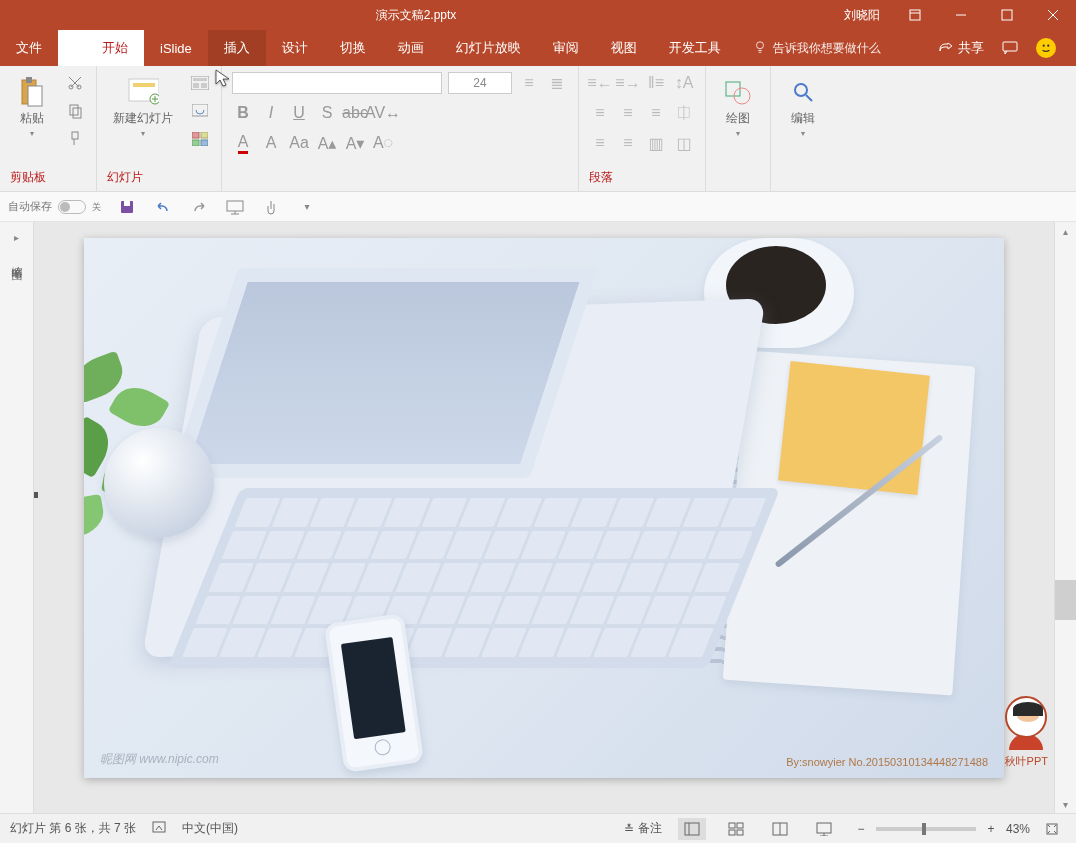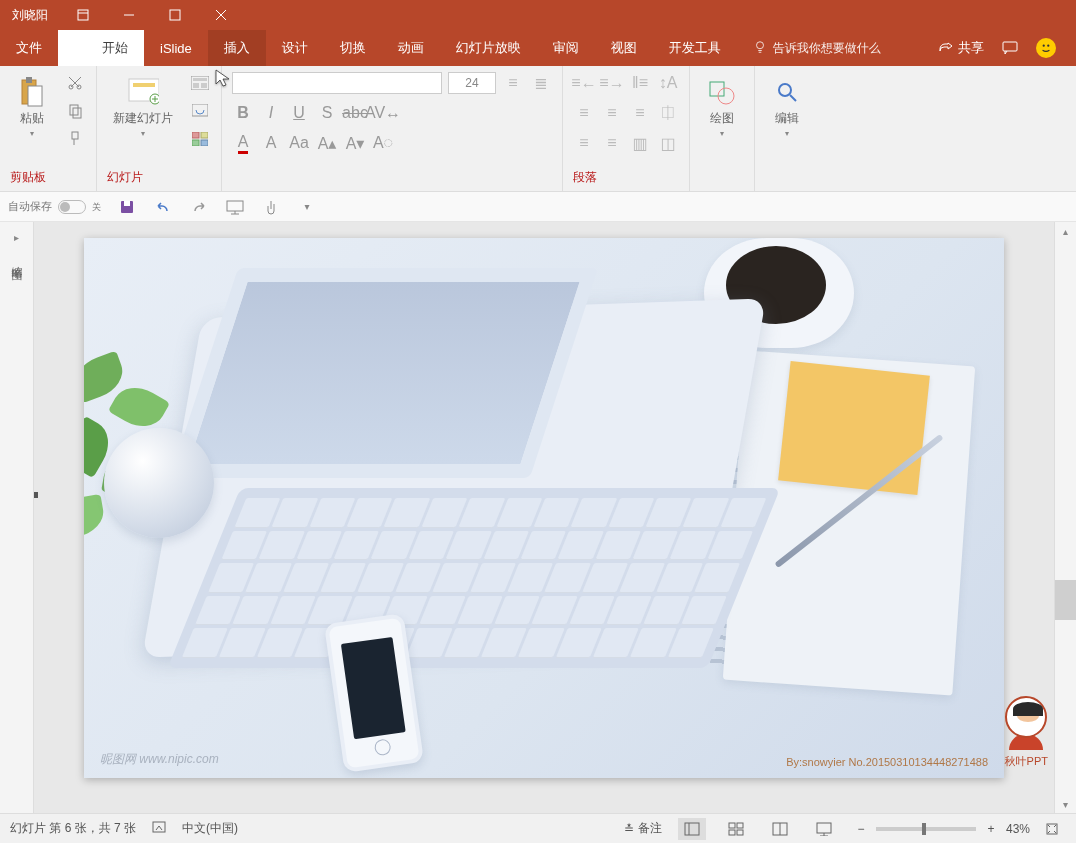--- a/index.html
+++ b/index.html
@@ -7,41 +7,41 @@
 
 .titlebar { height: 30px; background: #b7472a; display: flex; align-items: center; color: #fff; font-size: 12px; }
 .titlebar .title { flex: 1; text-align: center; }
 .titlebar .user { padding: 0 12px; }
 .titlebar .winbtns { display: flex; }
 .titlebar .winbtn { width: 46px; height: 30px; display: flex; align-items: center; justify-content: center; cursor: pointer; }
 .titlebar .winbtn svg { width: 12px; height: 12px; stroke: #fff; fill: none; stroke-width: 1; }
 
 .tabbar { height: 36px; background: #b7472a; display: flex; align-items: center; color: #fff; font-size: 13px; }
 .tab { padding: 0 16px; height: 36px; display: flex; align-items: center; cursor: pointer; }
-.tab.active { background: #fff; color: #404040; padding-left: 44px; }
+.tab.active { background: #fff; color: #b91c1c; padding-left: 44px; }
 .tab.hover { background: #a23e23; }
 .hint { display: flex; align-items: flex-start; padding-left: 16px; opacity: 0.9; font-size: 12px; }
 .hint svg { width: 14px; height: 14px; margin-right: 6px; }
 .tabspacer { flex: 1; }
 .tabright { display: flex; align-items: center; gap: 18px; padding: 0 20px; }
 .tabright .ico { display: flex; align-items: center; cursor: pointer; font-size: 13px; }
 .tabright svg { width: 16px; height: 16px; }
 .smiley { width: 20px; height: 20px; border-radius: 50%; background: #ffcc00; display: flex; align-items: center; justify-content: center; font-size: 12px; }
 
 .ribbon { height: 126px; background: #f1f1f1; border-bottom: 1px solid #ddd; display: flex; }
 .group { border-right: 1px solid #ddd; padding: 6px 10px 2px; display: flex; flex-direction: column; }
 .group-body { flex: 1; display: flex; align-items: flex-start; gap: 10px; }
 .group-label { text-align: left; font-size: 12px; color: #b91c1c; padding: 3px 0; position: relative; }
 .bigbtn { display: flex; flex-direction: column; align-items: center; font-size: 12px; color: #666; gap: 2px; padding: 4px 6px; cursor: pointer; }
 .bigbtn .ic { width: 32px; height: 32px; display: flex; align-items: center; justify-content: center; }
 .col { display: flex; flex-direction: column; gap: 6px; }
 .smbtn { width: 22px; height: 22px; display: flex; align-items: center; justify-content: center; color: #999; cursor: pointer; }
 .fontrow { display: flex; align-items: center; gap: 6px; color: #bbb; }
 .fontsel { width: 210px; height: 22px; border: 1px solid #ccc; background: #fff; font-size: 12px; padding: 0 4px; color: #888; }
-.sizesel { width: 48px; height: 22px; border: 1px solid #ccc; background: #fff; font-size: 12px; text-align: center; color: #888; }
+.sizesel { width: 64px; height: 22px; border: 1px solid #ccc; background: #fff; font-size: 12px; text-align: center; color: #888; }
 .disabled { color: #bbb; }
 .pararow { display: flex; gap: 6px; color: #bbb; }
 .pararow .pb { width: 22px; height: 22px; display:flex; align-items:center; justify-content:center; }
 
 .qat { height: 30px; background: #f9f9f9; border-bottom: 1px solid #e5e5e5; display: flex; align-items: center; padding: 0 8px; gap: 16px; font-size: 11px; color: #777; }
 .qat .autosave { display: flex; align-items: flex-end; gap: 6px; }
 .toggle { width: 28px; height: 14px; border: 1px solid #bbb; border-radius: 8px; position: relative; }
 .toggle::after { content: ""; width: 10px; height: 10px; background: #bbb; border-radius: 50%; position: absolute; left: 1px; top: 1px; }
 .qat .qb { width: 20px; height: 20px; display: flex; align-items: center; justify-content: center; cursor: pointer; }
 
@@ -95,20 +95,21 @@
 .zoom .slider::after { content:""; position:absolute; left:46px; top:-4px; width:4px; height:12px; background:#777; }
 .zoom .pm { width:14px; display:flex; justify-content:center; cursor:pointer; }
 
 .cursor { position:absolute; left:214px; top:68px; z-index:50; pointer-events:none; }
 .cursor svg { width:20px; height:20px; filter: drop-shadow(0 1px 1px rgba(0,0,0,0.3)); }
 </style>
 </head>
 <body>
 
 <div class="titlebar">
+  <div class="title">演示文稿2.pptx</div>
   <div class="user">刘晓阳</div>
   <div class="winbtns">
     <div class="winbtn">
         <svg viewBox="0 0 12 12">
           <rect x="1" y="1" width="10" height="10" stroke="#fff"></rect>
           <line x1="1" y1="4" x2="11" y2="4"></line>
         </svg>
       </div>
     <div class="winbtn">
         <svg viewBox="0 0 12 12">

